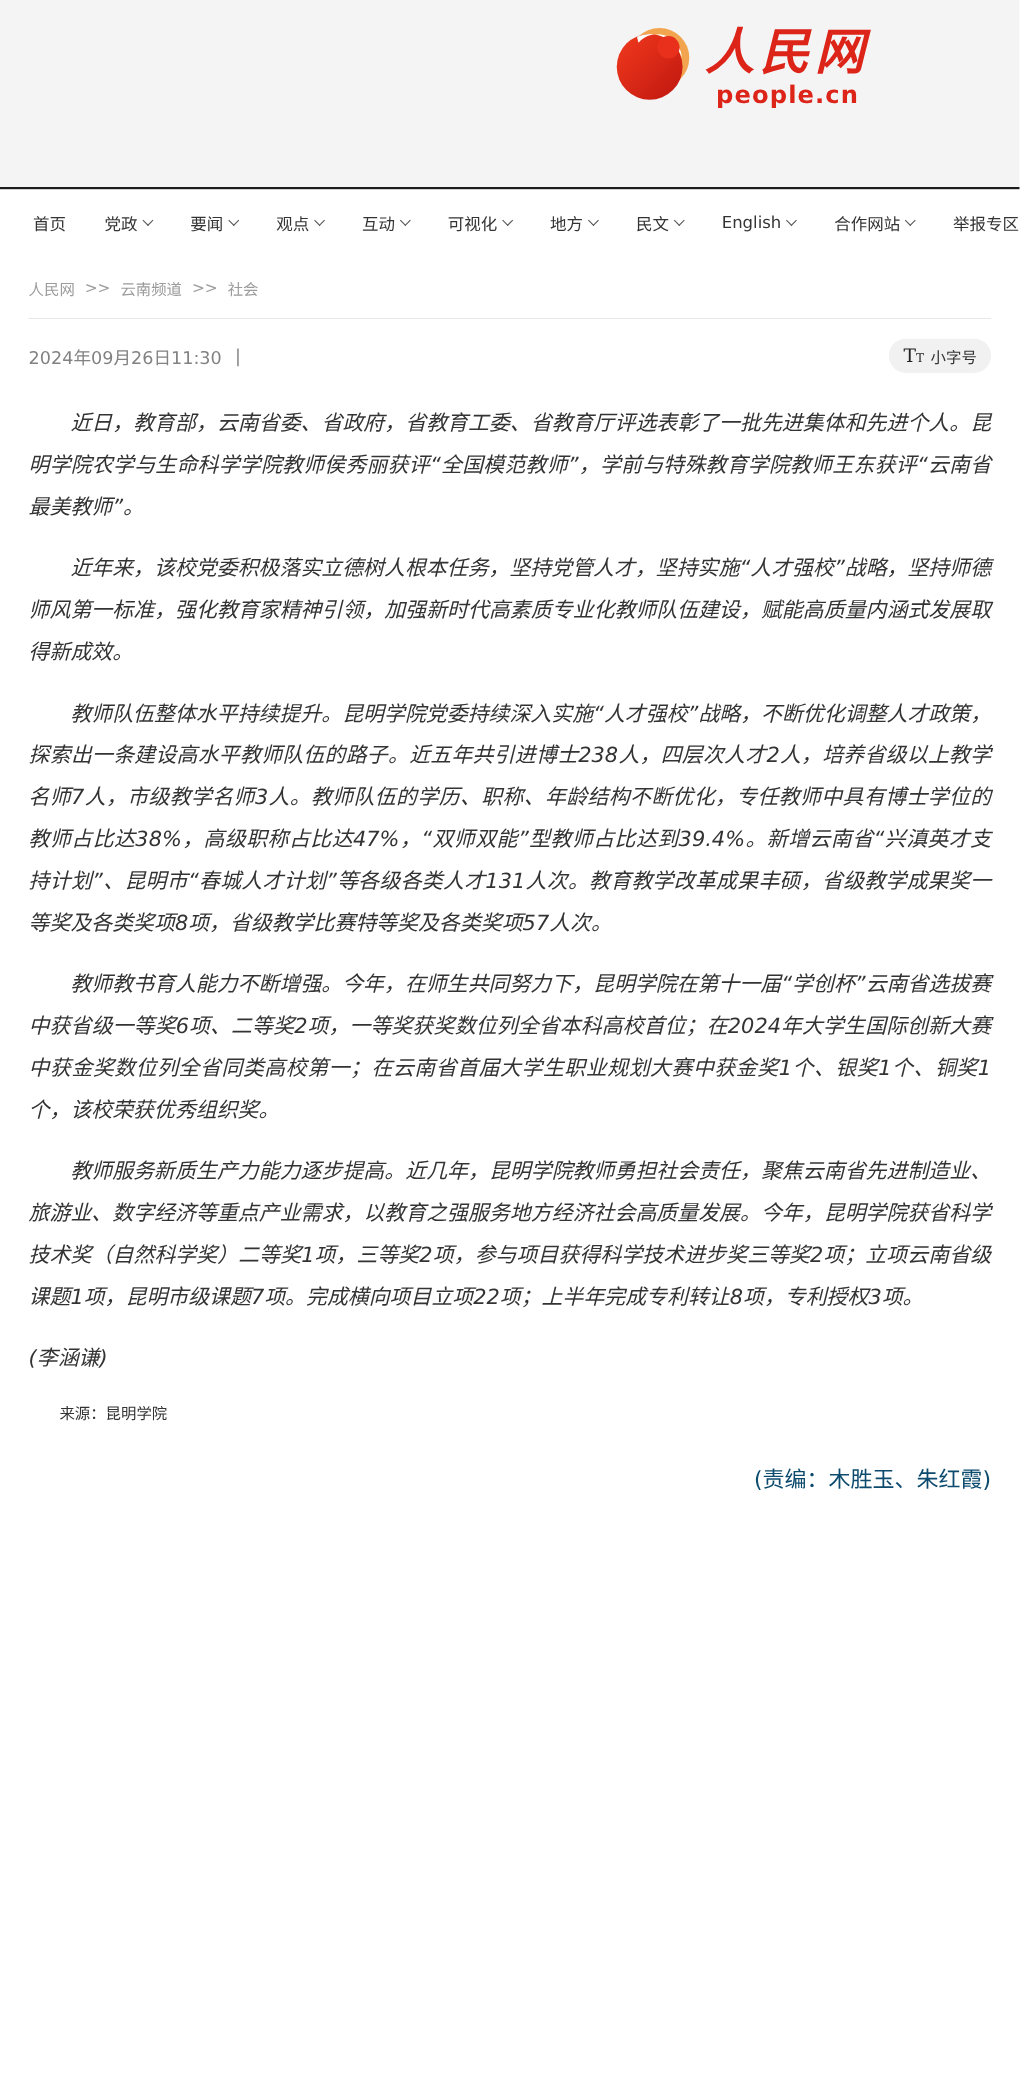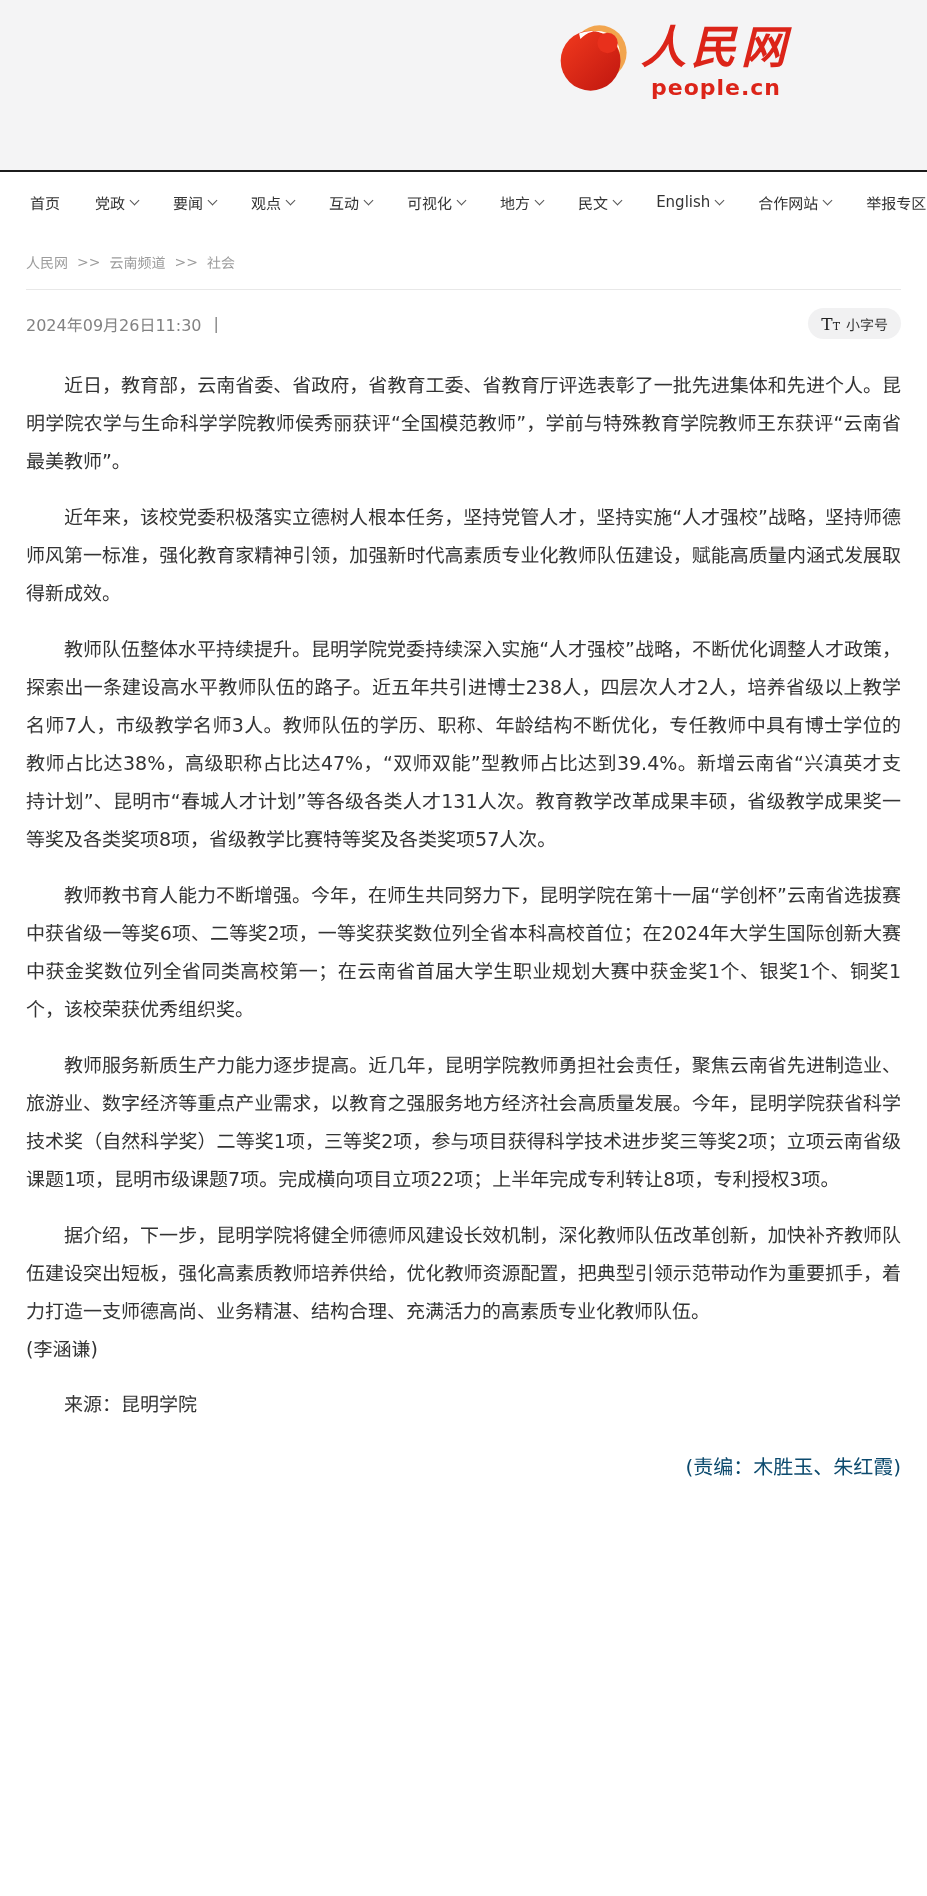--- a/index.html
+++ b/index.html
@@ -45,26 +45,26 @@
   .font-btn {
     background: #f1f1f2; border: none; border-radius: 16px;
     height: 31px; padding: 0 13px;
     display: flex; align-items: center; gap: 6px;
     font-size: 14px; color: #333; cursor: pointer;
     font-family: inherit;
   }
   .tt { font-family: "DejaVu Serif", "Liberation Serif", serif; color: #222; display: flex; align-items: baseline; }
   .t-big { font-size: 17px; } .t-small { font-size: 11px; }
 
-  .article { margin-top: 27px; font-size: 19px; line-height: 38px; color: #333; text-align: justify; }
+  .article { margin-top: 27px; font-size: 19px; line-height: 38px; color: #333; text-align: justify; font-style: italic; }
   .article p { margin: 0 0 18px; text-indent: 2em; }
   .article p.tight { margin-bottom: 0; }
   .article p.no-indent { text-indent: 0; margin-bottom: 0; }
 
-  .source { font-size: 19px; color: #333; margin-top: 22px; text-indent: 2em; line-height: 1.5; }
+  .source { font-size: 14px; color: #333; margin-top: 22px; text-indent: 2em; line-height: 1.5; }
   .source-inline { display: inline; }
   .editors { text-align: right; font-size: 20px; color: #0c4a6e; margin-top: 32px; padding-bottom: 24px; }
 </style>
 </head>
 <body>
 
 <header class="site-header">
   <div class="logo">
     <span class="logo-icon">
       <svg viewBox="0 0 100 104" xmlns="http://www.w3.org/2000/svg" aria-hidden="true">
@@ -158,21 +158,20 @@
       <span>小字号</span>
     </button>
   </div>
 
   <article class="article">
     <p>近日，教育部，云南省委、省政府，省教育工委、省教育厅评选表彰了一批先进集体和先进个人。昆明学院农学与生命科学学院教师侯秀丽获评“全国模范教师”，学前与特殊教育学院教师王东获评“云南省最美教师”。</p>
     <p>近年来，该校党委积极落实立德树人根本任务，坚持党管人才，坚持实施“人才强校”战略，坚持师德师风第一标准，强化教育家精神引领，加强新时代高素质专业化教师队伍建设，赋能高质量内涵式发展取得新成效。</p>
     <p>教师队伍整体水平持续提升。昆明学院党委持续深入实施“人才强校”战略，不断优化调整人才政策，探索出一条建设高水平教师队伍的路子。近五年共引进博士238人，四层次人才2人，培养省级以上教学名师7人，市级教学名师3人。教师队伍的学历、职称、年龄结构不断优化，专任教师中具有博士学位的教师占比达38%，高级职称占比达47%，“双师双能”型教师占比达到39.4%。新增云南省“兴滇英才支持计划”、昆明市“春城人才计划”等各级各类人才131人次。教育教学改革成果丰硕，省级教学成果奖一等奖及各类奖项8项，省级教学比赛特等奖及各类奖项57人次。</p>
     <p>教师教书育人能力不断增强。今年，在师生共同努力下，昆明学院在第十一届“学创杯”云南省选拔赛中获省级一等奖6项、二等奖2项，一等奖获奖数位列全省本科高校首位；在2024年大学生国际创新大赛中获金奖数位列全省同类高校第一；在云南省首届大学生职业规划大赛中获金奖1个、银奖1个、铜奖1个，该校荣获优秀组织奖。</p>
     <p>教师服务新质生产力能力逐步提高。近几年，昆明学院教师勇担社会责任，聚焦云南省先进制造业、旅游业、数字经济等重点产业需求，以教育之强服务地方经济社会高质量发展。今年，昆明学院获省科学技术奖（自然科学奖）二等奖1项，三等奖2项，参与项目获得科学技术进步奖三等奖2项；立项云南省级课题1项，昆明市级课题7项。完成横向项目立项22项；上半年完成专利转让8项，专利授权3项。</p>
-    <p class="tight">据介绍，下一步，昆明学院将健全师德师风建设长效机制，深化教师队伍改革创新，加快补齐教师队伍建设突出短板，强化高素质教师培养供给，优化教师资源配置，把典型引领示范带动作为重要抓手，着力打造一支师德高尚、业务精湛、结构合理、充满活力的高素质专业化教师队伍。</p>
     <p class="no-indent">(李涵谦)</p>
   </article>
 
   <div class="source">
     <span class="source-inline">来源：</span><span class="source-inline">昆明学院</span>
   </div>
 
   <div class="editors">(责编：木胜玉、朱红霞)</div>
 
 </main>

